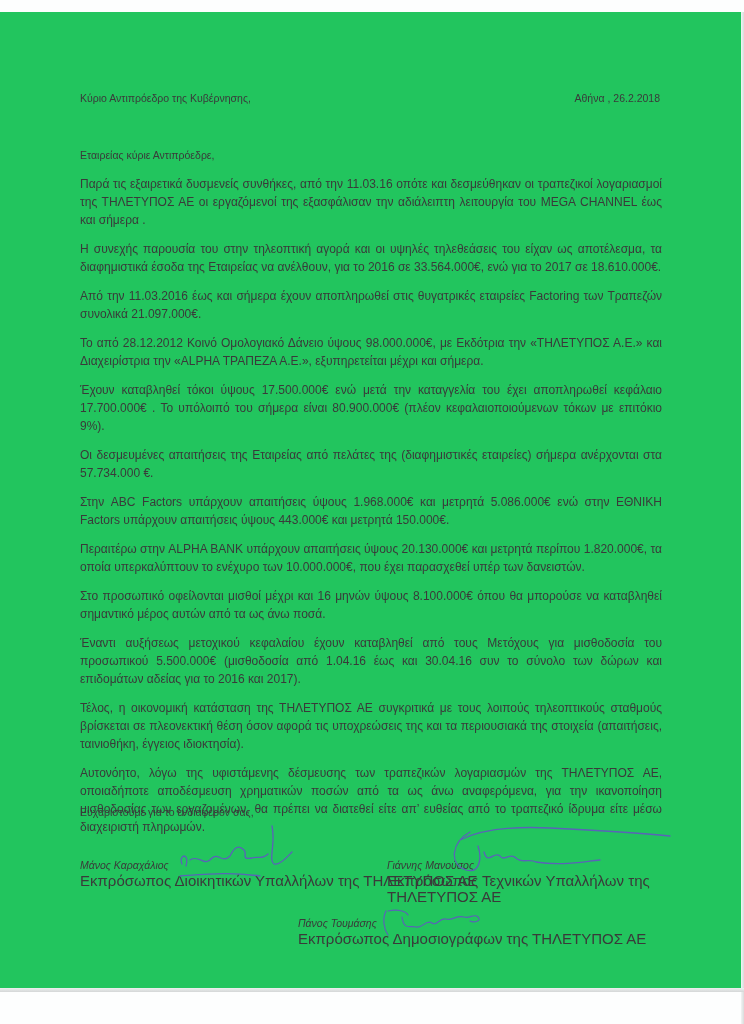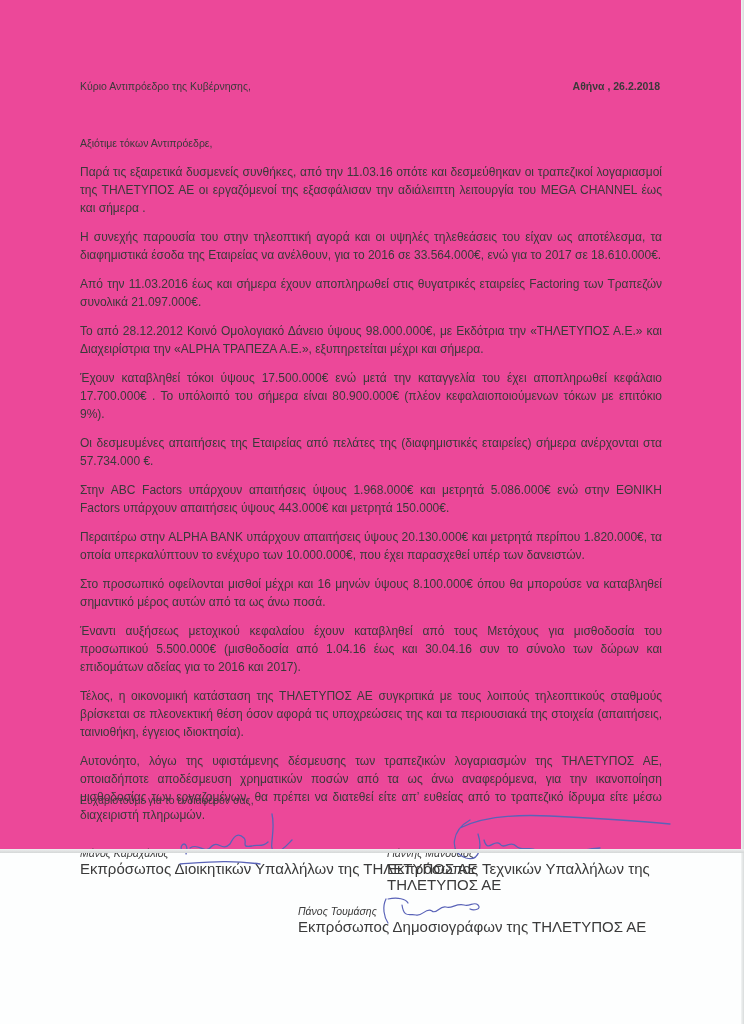--- a/index.html
+++ b/index.html
@@ -4,37 +4,37 @@
 <style>
   html, body { margin: 0; padding: 0; }
   body {
     width: 744px; height: 1024px; overflow: hidden;
     background: #fdfefe;
     font-family: "Liberation Sans", sans-serif;
     color: #3a3a3a;
     position: relative;
   }
   .page {
-    position: absolute; left: 0; top: 0; width: 744px; height: 853px;
-    background: #ec4899;
+    position: absolute; left: 0; top: 12px; width: 744px; height: 980px;
+    background: #22c55e;
   }
   .scan-edge-right {
     position: absolute; right: 0; top: 0; width: 3px; height: 1024px;
     background: linear-gradient(to right, #f2f4f4, #d9dcdc);
   }
   .scan-edge-bottom {
     position: absolute; left: 0; bottom: 0; width: 744px; height: 4px;
     background: linear-gradient(to bottom, #eef0f0, #d4d7d7);
   }
   .header-row {
     position: absolute; top: 80px; left: 80px; width: 580px; height: 16px;
     font-size: 10.5px;
   }
   .recipient { position: absolute; left: 0; top: 0; }
-  .date { position: absolute; right: 0; top: 0; font-weight: bold; }
+  .date { position: absolute; right: 0; top: 0; }
   .salutation { position: absolute; top: 137px; left: 80px; font-size: 10.5px; }
   .body-text {
     position: absolute; top: 163px; left: 80px; width: 582px;
     font-size: 12px; line-height: 18px;
   }
   .body-text p { margin: 0 0 11px 0; text-align: justify; }
   .closing { position: absolute; top: 794px; left: 80px; font-size: 10.5px; }
   .sig { position: absolute; font-size: 10.5px; line-height: 16px; }
   .sig .name { font-size: 10.5px; font-style: italic; }
   .sig .role { font-size: 15px; }
@@ -46,21 +46,21 @@
 </head>
 <body>
 
 <div class="page">
 
   <div class="header-row">
     <span class="recipient">Κύριο Αντιπρόεδρο της Κυβέρνησης,</span>
     <span class="date">Αθήνα , 26.2.2018</span>
   </div>
 
-  <div class="salutation">Αξιότιμε τόκων Αντιπρόεδρε,</div>
+  <div class="salutation">Εταιρείας κύριε Αντιπρόεδρε,</div>
 
   <div class="body-text">
     <p>Παρά τις εξαιρετικά δυσμενείς συνθήκες, από την 11.03.16 οπότε και δεσμεύθηκαν οι τραπεζικοί λογαριασμοί της ΤΗΛΕΤΥΠΟΣ ΑΕ οι εργαζόμενοί της εξασφάλισαν την  αδιάλειπτη λειτουργία του MEGA CHANNEL έως και σήμερα .</p>
     <p>Η συνεχής παρουσία του στην τηλεοπτική αγορά και οι υψηλές τηλεθεάσεις του είχαν ως αποτέλεσμα, τα διαφημιστικά έσοδα της Εταιρείας να ανέλθουν, για το 2016 σε 33.564.000€, ενώ για το 2017 σε 18.610.000€.</p>
     <p>Από την 11.03.2016 έως και σήμερα έχουν αποπληρωθεί στις  θυγατρικές εταιρείες Factoring  των Τραπεζών συνολικά 21.097.000€.</p>
     <p>Το από 28.12.2012 Κοινό Ομολογιακό Δάνειο ύψους 98.000.000€, με Εκδότρια την «ΤΗΛΕΤΥΠΟΣ Α.Ε.» και Διαχειρίστρια την «ALPHA ΤΡΑΠΕΖΑ Α.Ε.», εξυπηρετείται μέχρι και σήμερα.</p>
     <p>Έχουν  καταβληθεί τόκοι ύψους 17.500.000€ ενώ μετά την καταγγελία του έχει αποπληρωθεί κεφάλαιο 17.700.000€ . Το υπόλοιπό του σήμερα είναι 80.900.000€ (πλέον κεφαλαιοποιούμενων τόκων με επιτόκιο 9%).</p>
     <p>Οι  δεσμευμένες απαιτήσεις της Εταιρείας από πελάτες της (διαφημιστικές εταιρείες) σήμερα ανέρχονται  στα 57.734.000 €.</p>
     <p>Στην ABC Factors υπάρχουν απαιτήσεις ύψους 1.968.000€ και μετρητά 5.086.000€ ενώ στην ΕΘΝΙΚΗ Factors υπάρχουν απαιτήσεις ύψους 443.000€ και μετρητά 150.000€.</p>
     <p>Περαιτέρω στην ALPHA BANK υπάρχουν απαιτήσεις ύψους 20.130.000€ και μετρητά περίπου 1.820.000€, τα οποία υπερκαλύπτουν το ενέχυρο των 10.000.000€, που έχει παρασχεθεί υπέρ των δανειστών.</p>

